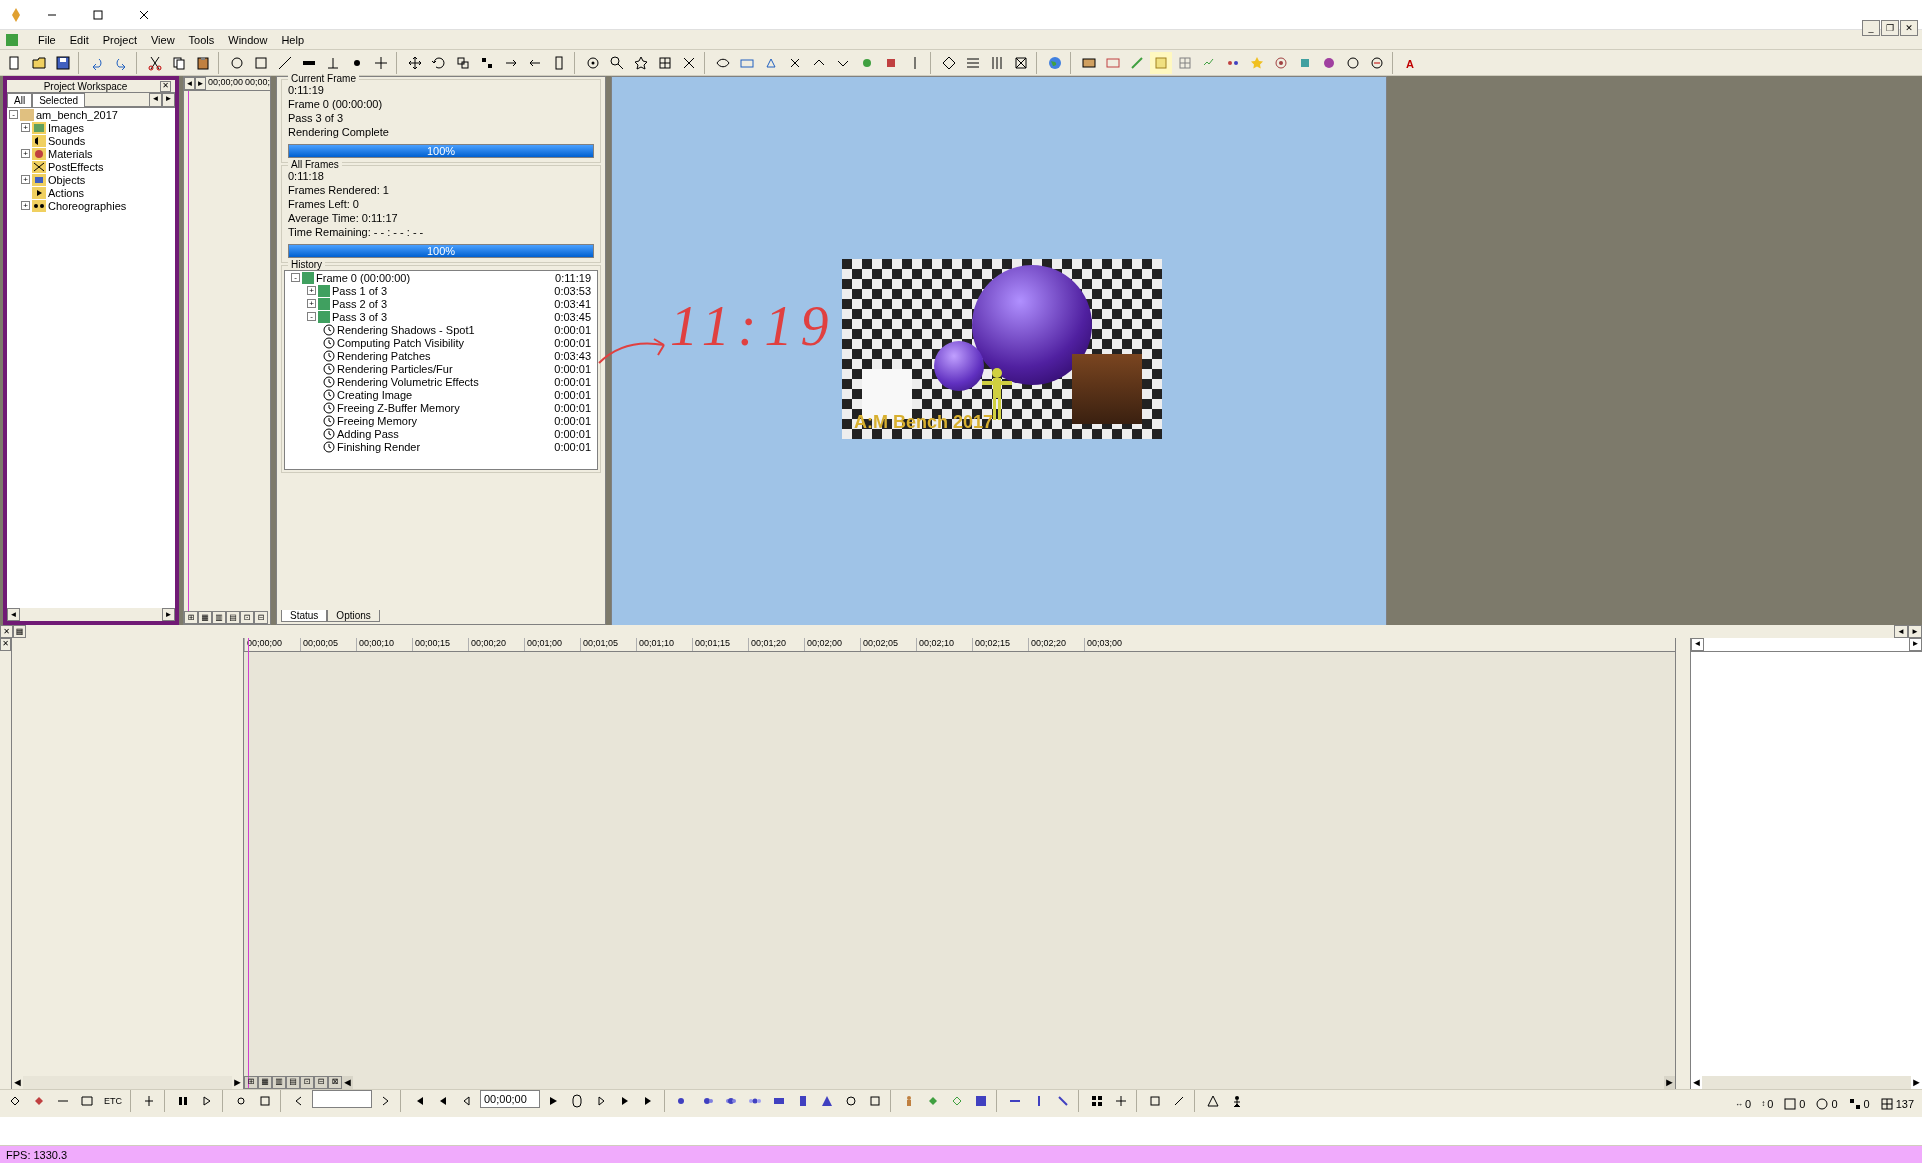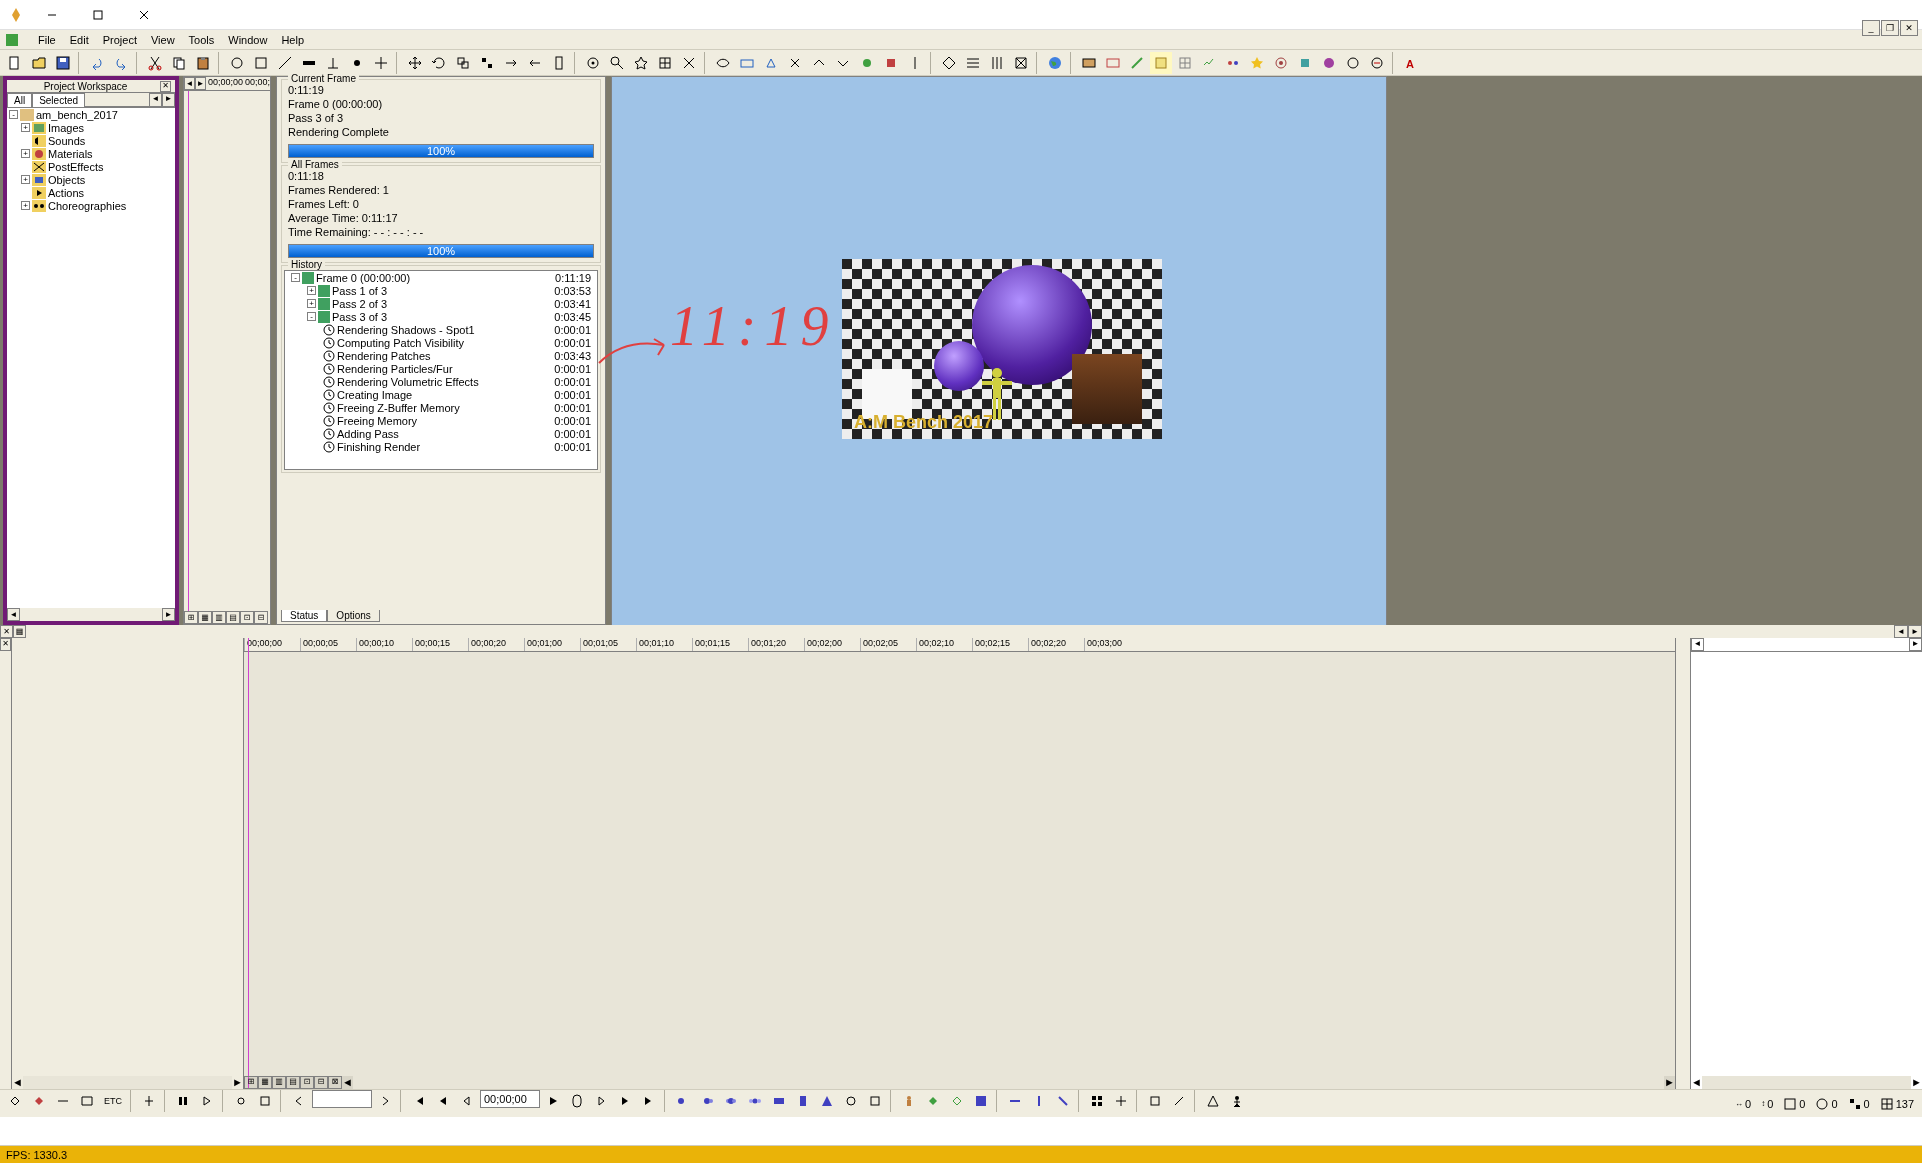--- a/index.html
+++ b/index.html
@@ -95,21 +95,21 @@
 .tl-right .sb { position:absolute; bottom:0; left:0; right:0; height:13px; display:flex; }
 .tl-rail { width:14px; background:#f0ede0; }
 
 .toolbar2 { position:absolute; bottom:0; left:0; right:0; height:28px; background:#f0ede0; border-top:1px solid #d0cdbe; display:flex; padding:0 4px; gap:2px; }
 .toolbar2 .time-box { width:60px; height:18px; border:1px solid #808080; background:#fff; padding:0 3px; display:flex; align-items:center; }
 .toolbar2 .right { margin-left:auto; display:flex; gap:2px; align-items:center; }
 .toolbar2 .val { display:flex; align-items:center; gap:2px; padding:0 4px; }
 .toolbar2 .val .ic { width:14px; height:14px; }
 .toolbar2 .val .ar { font-size:8px; }
 
-.statusbar { position:absolute; bottom:0; left:0; right:0; height:18px; background:#eab308; border-top:1px solid #d0cdbe; display:flex; align-items:center; padding:0 6px; }
+.statusbar { position:absolute; bottom:0; left:0; right:0; height:18px; background:#f0abfc; border-top:1px solid #d0cdbe; display:flex; align-items:center; padding:0 6px; }
 .main-area { bottom:46px; }
 .statusbar { height:18px; }
 .mdi-btns { position:absolute; right:4px; top:20px; display:flex; gap:1px; z-index:10; }
 .mdi-btns div { width:18px; height:16px; border:1px solid #808080; background:#f0ede0; display:flex; align-items:center; justify-content:center; font-size:9px; }
 </style>
 </head>
 <body>
 
 <div class="titlebar">
   <svg class="ticon" viewBox="0 0 16 16">

